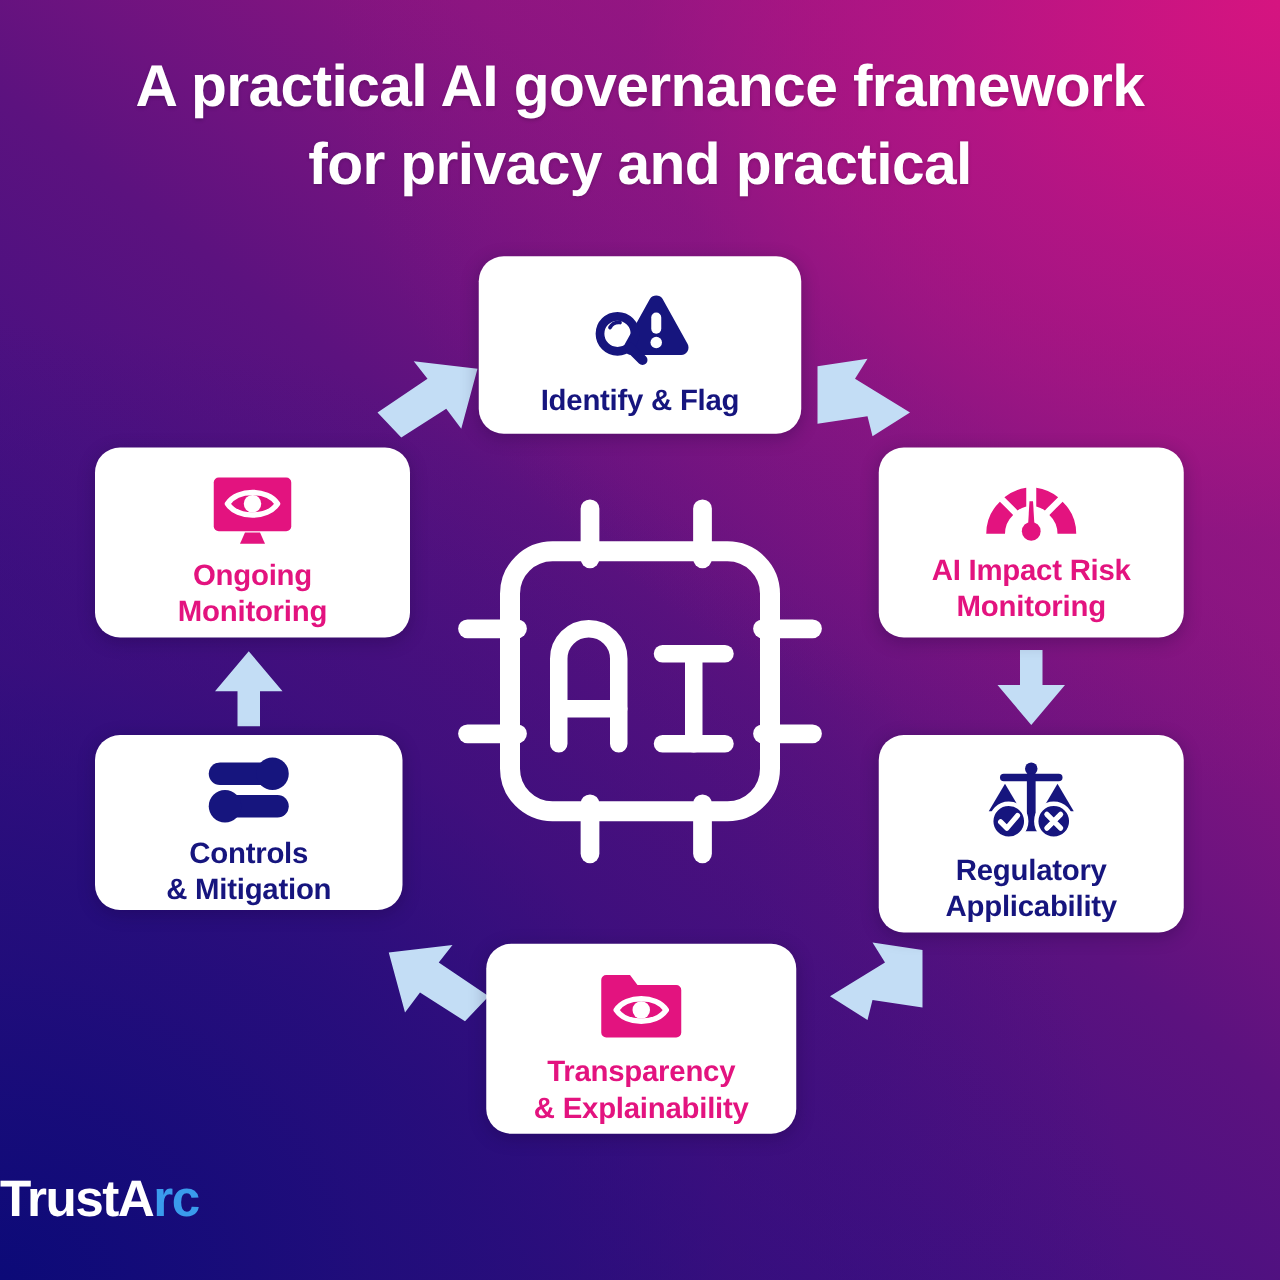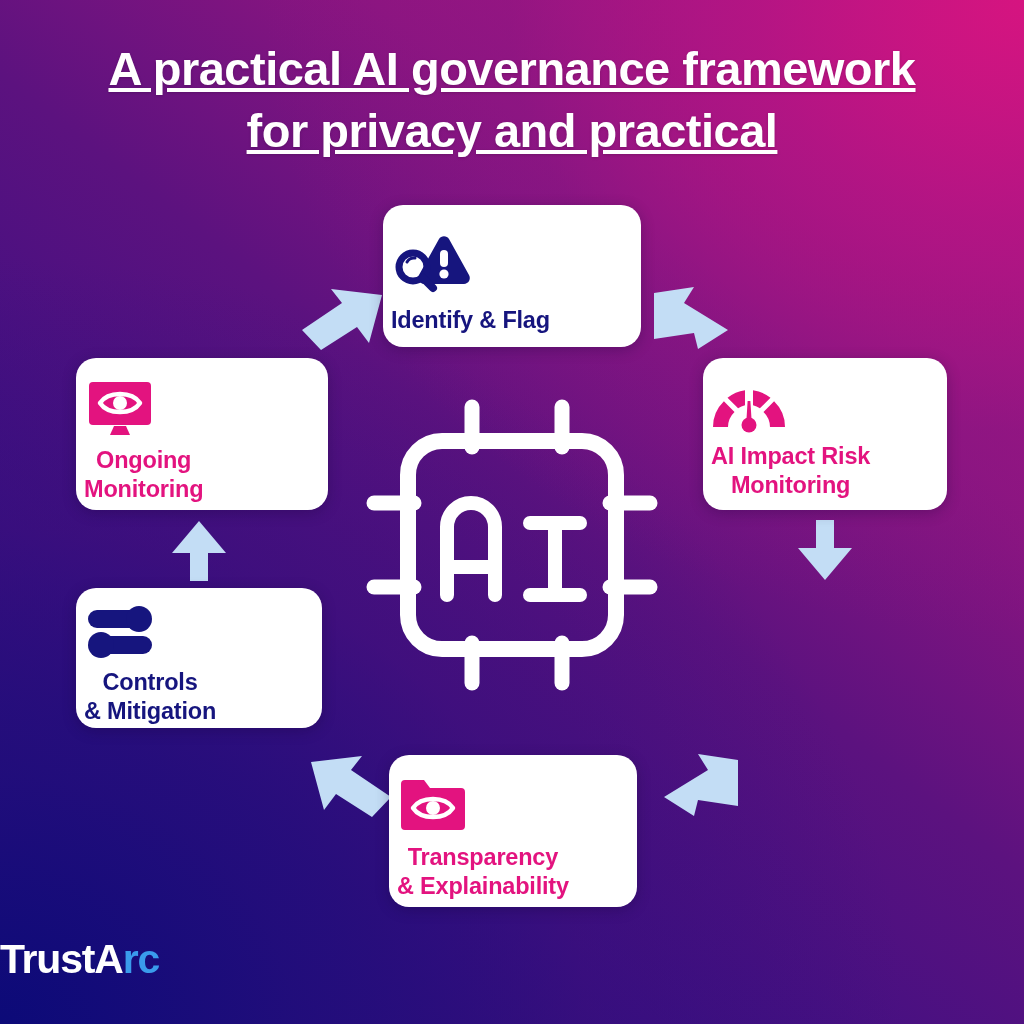--- a/index.html
+++ b/index.html
@@ -39,32 +39,31 @@
     top: 38px;
     left: 0;
     width: 1024px;
     text-align: center;
     color: #ffffff;
     font-size: 47px;
     font-weight: 700;
     line-height: 1.32;
     letter-spacing: -0.5px;
     text-shadow: 0 1px 3px rgba(0,0,0,0.18);
-    text-decoration: underline;
   }
   .title-line { display: block; }
 
   
   .card {
     position: absolute;
     background: #ffffff;
     border-radius: 20px;
     display: flex;
     flex-direction: column;
-    align-items: flex-start;
+    align-items: center;
     justify-content: center;
     box-shadow: 0 3px 14px rgba(20,5,50,0.28);
     padding: 26px 8px 12px;
   }
   .card-label {
     text-align: center;
     font-size: 23.5px;
     font-weight: 700;
     line-height: 1.20;
     letter-spacing: -0.2px;
@@ -216,20 +215,45 @@
 
           <path d="M 35.2 41 L 36.6 18 L 39.4 18 L 40.8 41 Z"></path>
           <circle cx="38" cy="42" r="7.5"></circle>
         </g>
       </svg>
     </div>
     <div class="card-label pink">AI Impact Risk
 Monitoring</div>
   </div>
 
+  <div class="card" id="card-regulatory">
+    <div class="icon-wrap">
+      <svg width="76" height="64" viewBox="0 0 76 64">
+        <g fill="#16157e">
+
+          <circle cx="38" cy="6" r="5"></circle>
+          <rect x="13" y="10" width="50" height="6" rx="3"></rect>
+          <rect x="34.5" y="10" width="7" height="44" rx="3"></rect>
+          <rect x="26" y="50" width="24" height="6" rx="3"></rect>
+
+          <path d="M 17 18 L 30 40 L 4 40 Z"></path>
+
+          <path d="M 59 18 L 72 40 L 46 40 Z"></path>
+        </g>
+
+        <circle cx="20" cy="48" r="14" fill="#16157e" stroke="#ffffff" stroke-width="3.5"></circle>
+        <path d="M 13.5 48.5 L 18.5 53.5 L 27 43.5" fill="none" stroke="#ffffff" stroke-width="4.2" stroke-linecap="round" stroke-linejoin="round"></path>
+
+        <circle cx="56" cy="48" r="14" fill="#16157e" stroke="#ffffff" stroke-width="3.5"></circle>
+        <path d="M 50.5 42.5 L 61.5 53.5 M 61.5 42.5 L 50.5 53.5" fill="none" stroke="#ffffff" stroke-width="4.2" stroke-linecap="round"></path>
+      </svg>
+    </div>
+    <div class="card-label navy">Regulatory
+Applicability</div>
+  </div>
 
   <div class="card" id="card-transparency">
     <div class="icon-wrap">
       <svg width="72" height="58" viewBox="0 0 72 58">
         <path d="M 4 8 A 4 4 0 0 1 8 4 L 27 4 L 33 12 L 64 12 A 4 4 0 0 1 68 16 L 68 50 A 4 4 0 0 1 64 54 L 8 54 A 4 4 0 0 1 4 50 Z" fill="#e3137f"></path>
         <path d="M 16 32 C 24 20, 48 20, 56 32 C 48 44, 24 44, 16 32 Z" fill="none" stroke="#ffffff" stroke-width="4.5" stroke-linejoin="round"></path>
         <circle cx="36" cy="32" r="7" fill="#ffffff"></circle>
       </svg>
     </div>
     <div class="card-label pink">Transparency

